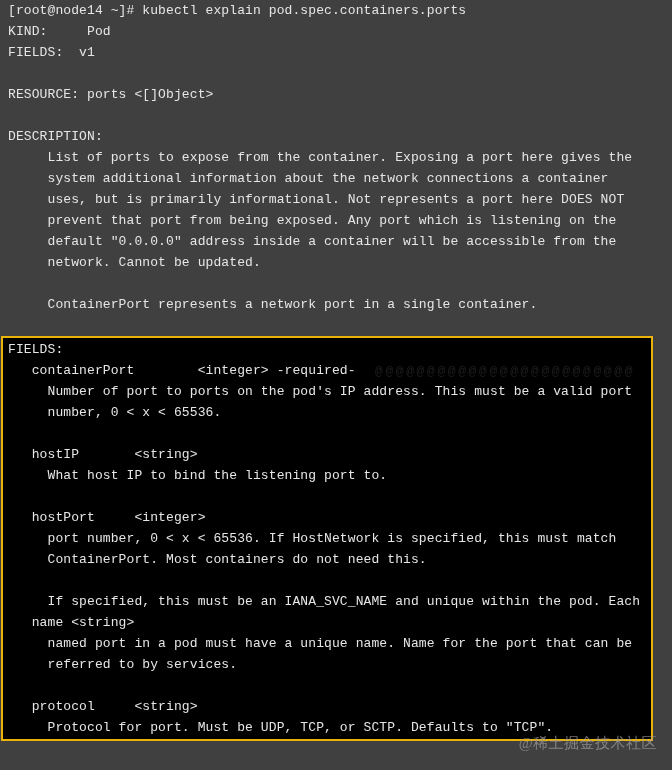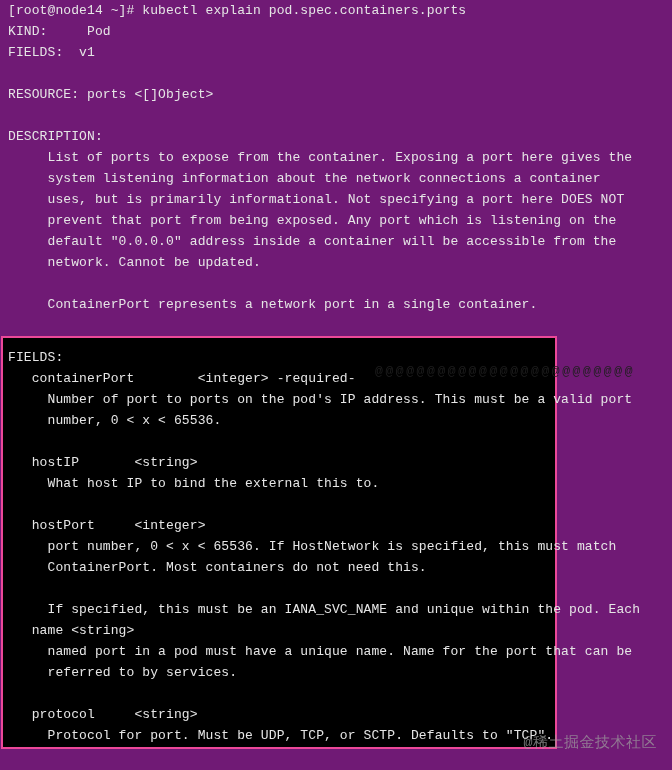--- a/index.html
+++ b/index.html
@@ -7,94 +7,94 @@
     padding: 0;
     background: #000000;
     width: 672px;
     height: 770px;
     overflow: hidden;
   }
   .screen {
     position: relative;
     width: 672px;
     height: 770px;
-    background: #701a75;
+    background: #404040;
     font-family: "Liberation Mono", "DejaVu Sans Mono", monospace;
     font-size: 13px;
     line-height: 21px;
     color: #e6e6e6;
     padding: 0 0 0 8px;
     box-sizing: border-box;
   }
   .line {
     white-space: pre;
     min-height: 21px;
     letter-spacing: 0.1px;
   }
   .fields-box {
     position: relative;
     left: -7px;
-    width: 556px;
+    width: 652px;
     box-sizing: border-box;
-    border: 2px solid #ec4899;
-    padding: 9px 0 1px 5px;
+    border: 2px solid #eab308;
+    padding: 1px 0 1px 5px;
     background: #000000;
   }
   .ghost-row {
     position: absolute;
     left: 372px;
     top: 23px;
     color: #1f1f1f;
     letter-spacing: 2.6px;
     font-size: 13px;
     white-space: pre;
     pointer-events: none;
   }
   .watermark {
     position: absolute;
     right: 15px;
     top: 733px;
-    font-family: Liberation Mono, monospace;
+    font-family: Liberation Serif, serif;
     font-size: 15px;
     color: rgba(158, 158, 158, 0.72);
     letter-spacing: 0.5px;
     white-space: nowrap;
     pointer-events: none;
   }
 </style>
 </head>
 <body>
 
 <div class="screen">
 
   <div class="line">[root@node14 ~]# kubectl explain pod.spec.containers.ports</div>
   <div class="line">KIND:     Pod</div>
   <div class="line">FIELDS:  v1</div>
   <div class="line"></div>
   <div class="line">RESOURCE: ports &lt;[]Object&gt;</div>
   <div class="line"></div>
   <div class="line">DESCRIPTION:</div>
   <div class="line">     List of ports to expose from the container. Exposing a port here gives the</div>
-  <div class="line">     system listening information about the network connections a container</div>
-  <div class="line">     uses, but is primarily informational. Not specifying a port here DOES NOT</div>
+  <div class="line">     system additional information about the network connections a container</div>
+  <div class="line">     uses, but is primarily informational. Not represents a port here DOES NOT</div>
   <div class="line">     prevent that port from being exposed. Any port which is listening on the</div>
   <div class="line">     default "0.0.0.0" address inside a container will be accessible from the</div>
   <div class="line">     network. Cannot be updated.</div>
   <div class="line"></div>
   <div class="line">     ContainerPort represents a network port in a single container.</div>
   <div class="line"></div>
 
   <div class="fields-box">
     <div class="line">FIELDS:</div>
     <div class="line">   containerPort        &lt;integer&gt; -required-</div>
     <div class="line">     Number of port to ports on the pod's IP address. This must be a valid port</div>
     <div class="line">     number, 0 &lt; x &lt; 65536.</div>
     <div class="line"></div>
     <div class="line">   hostIP       &lt;string&gt;</div>
-    <div class="line">     What host IP to bind the external this to.</div>
+    <div class="line">     What host IP to bind the listening port to.</div>
     <div class="line"></div>
     <div class="line">   hostPort     &lt;integer&gt;</div>
     <div class="line">     port number, 0 &lt; x &lt; 65536. If HostNetwork is specified, this must match</div>
     <div class="line">     ContainerPort. Most containers do not need this.</div>
     <div class="line"></div>
     <div class="line">     If specified, this must be an IANA_SVC_NAME and unique within the pod. Each</div>
     <div class="line">   name &lt;string&gt;</div>
     <div class="line">     named port in a pod must have a unique name. Name for the port that can be</div>
     <div class="line">     referred to by services.</div>
     <div class="line"></div>

